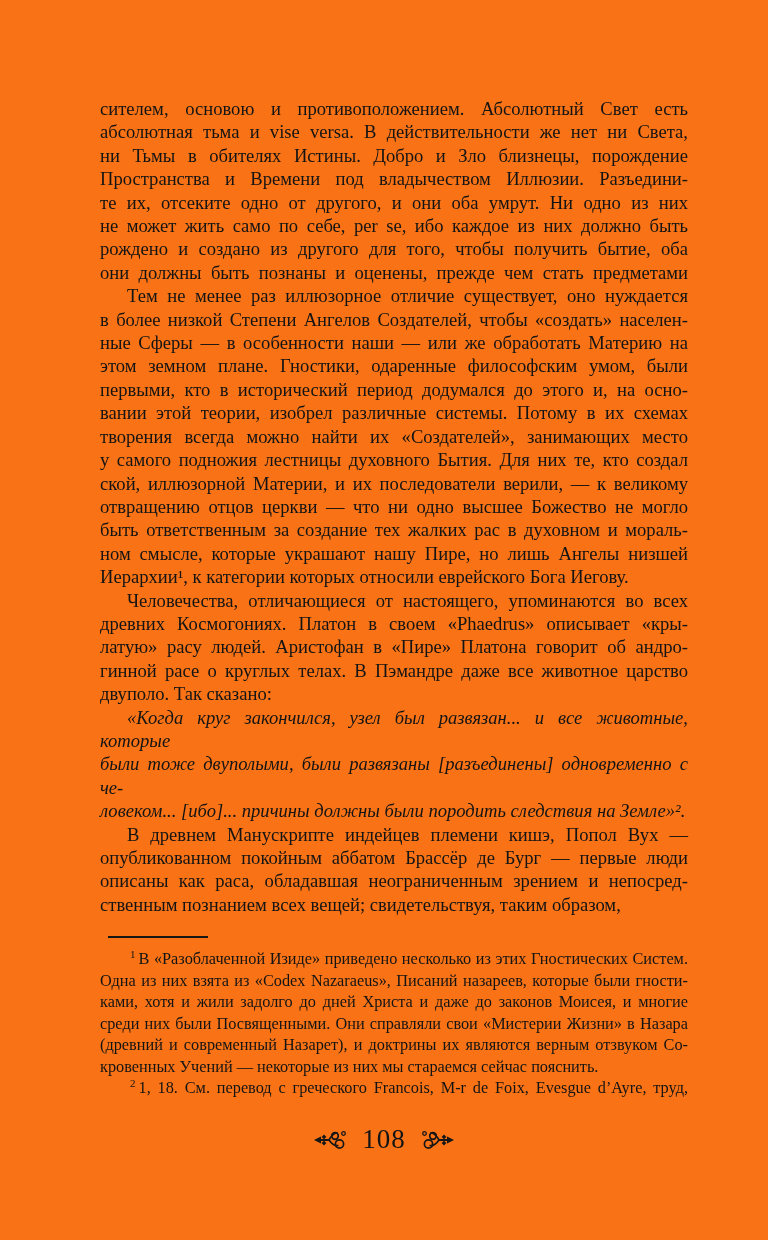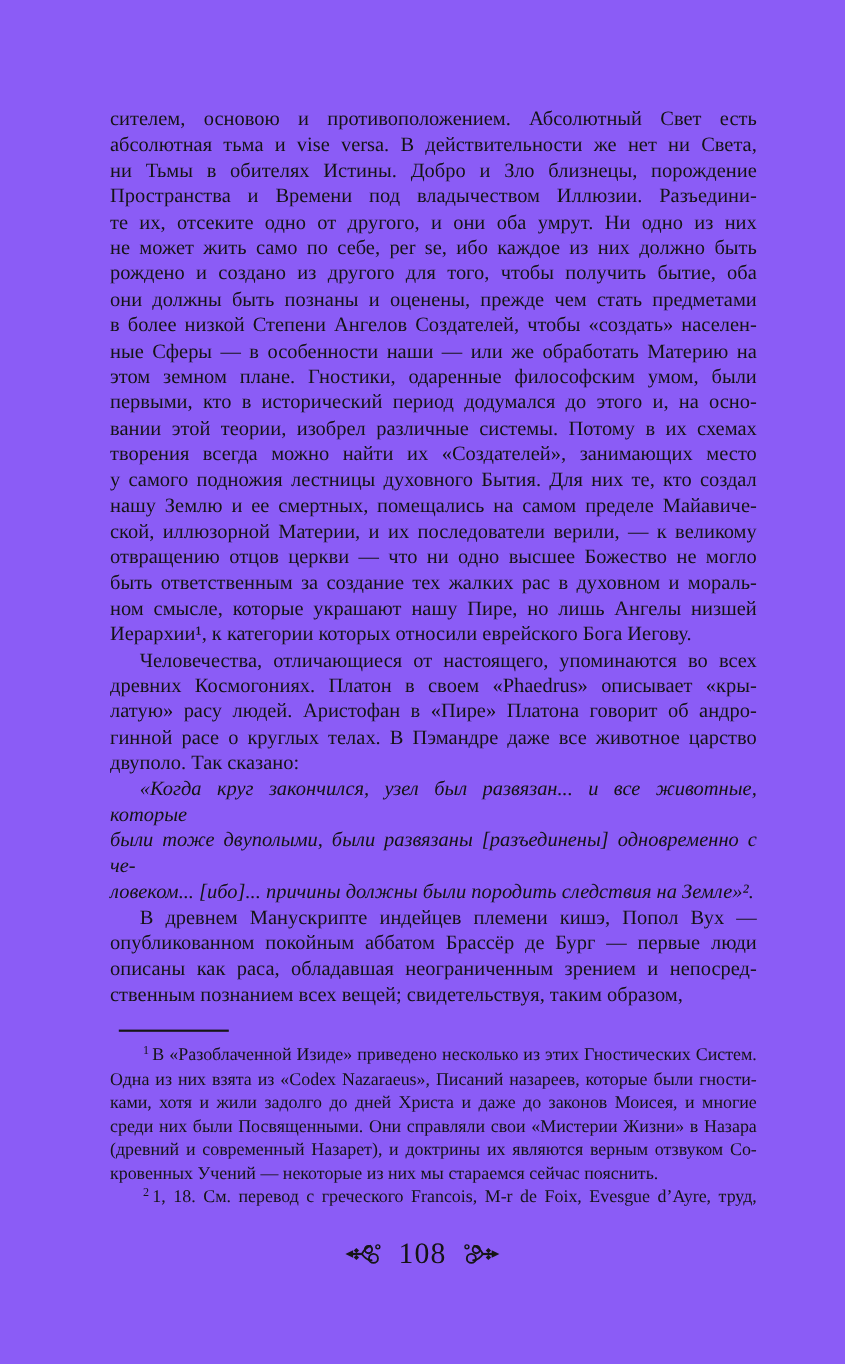--- a/index.html
+++ b/index.html
@@ -4,21 +4,21 @@
 <style>
   html,body{margin:0;padding:0;}
   body{
     width:768px;height:1240px;
     background:#ffffff;
     font-family:"Liberation Serif","DejaVu Serif",serif;
     color:#141414;
     position:relative;
     overflow:hidden;
   }
-  .page{position:absolute;inset:0;background:#8b5cf6;}
+  .page{position:absolute;inset:0;background:#f97316;}
   .text-block{position:absolute;left:100px;top:97px;width:588px;}
   .para .line{
     font-size:18.6px;
     line-height:23.4px;
     text-align:justify;
     text-align-last:justify;
   }
   .para .line.last{text-align:left;text-align-last:left;}
   .para .line.indent{text-indent:27px;}
   .para.quote .line{font-style:italic;}
@@ -54,28 +54,28 @@
         <div class="line">сителем, основою и противоположением. Абсолютный Свет есть</div>
         <div class="line">абсолютная тьма и vise versa. В действительности же нет ни Света,</div>
         <div class="line">ни Тьмы в обителях Истины. Добро и Зло близнецы, порождение</div>
         <div class="line">Пространства и Времени под владычеством Иллюзии. Разъедини-</div>
         <div class="line">те их, отсеките одно от другого, и они оба умрут. Ни одно из них</div>
         <div class="line">не может жить само по себе, per se, ибо каждое из них должно быть</div>
         <div class="line">рождено и создано из другого для того, чтобы получить бытие, оба</div>
         <div class="line">они должны быть познаны и оценены, прежде чем стать предметами</div>
       </div>
       <div class="para body">
+        <div class="line indent">Тем не менее раз иллюзорное отличие существует, оно нуждается</div>
         <div class="line">в более низкой Степени Ангелов Создателей, чтобы «создать» населен-</div>
         <div class="line">ные Сферы — в особенности наши — или же обработать Материю на</div>
         <div class="line">этом земном плане. Гностики, одаренные философским умом, были</div>
         <div class="line">первыми, кто в исторический период додумался до этого и, на осно-</div>
         <div class="line">вании этой теории, изобрел различные системы. Потому в их схемах</div>
         <div class="line">творения всегда можно найти их «Создателей», занимающих место</div>
         <div class="line">у самого подножия лестницы духовного Бытия. Для них те, кто создал</div>
-        <div class="line">нашу Землю и ее смертных, помещались на самом пределе Майавиче-</div>
         <div class="line">ской, иллюзорной Материи, и их последователи верили, — к великому</div>
         <div class="line">отвращению отцов церкви — что ни одно высшее Божество не могло</div>
         <div class="line">быть ответственным за создание тех жалких рас в духовном и мораль-</div>
         <div class="line">ном смысле, которые украшают нашу Пире, но лишь Ангелы низшей</div>
         <div class="line last">Иерархии¹, к категории которых относили еврейского Бога Иегову.</div>
       </div>
       <div class="para body">
         <div class="line indent">Человечества, отличающиеся от настоящего, упоминаются во всех</div>
         <div class="line">древних Космогониях. Платон в своем «Phaedrus» описывает «кры-</div>
         <div class="line">латую» расу людей. Аристофан в «Пире» Платона говорит об андро-</div>

